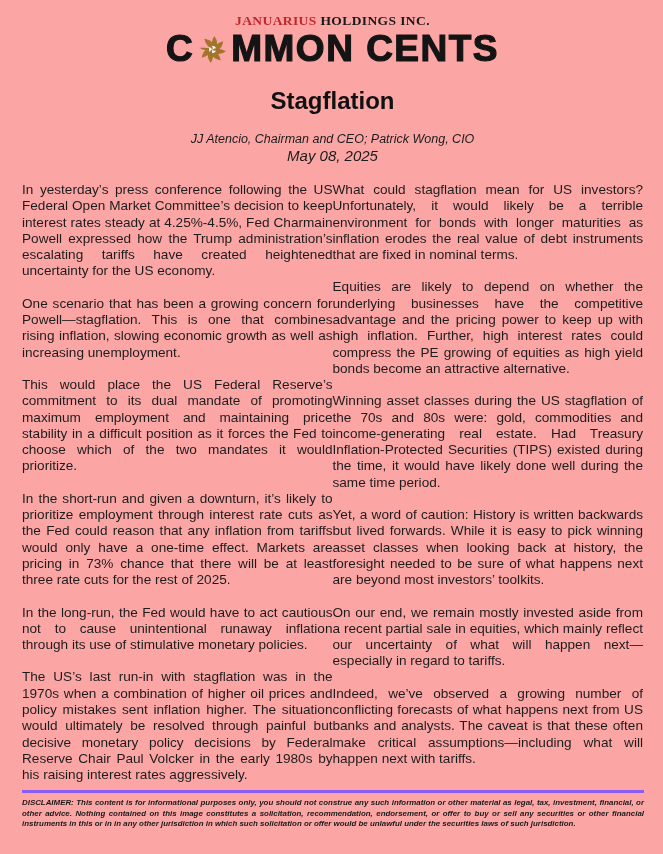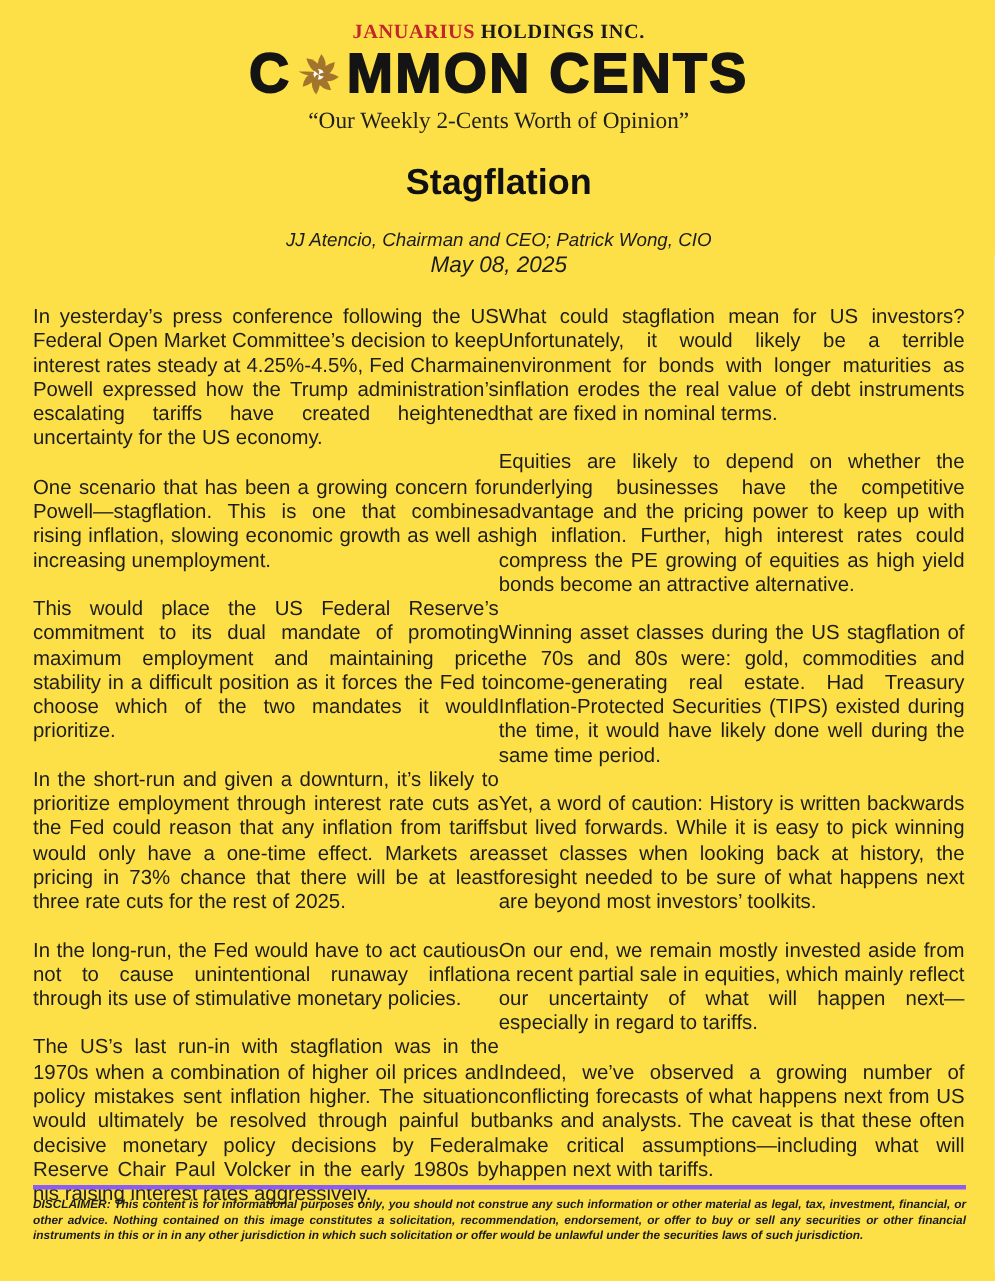--- a/index.html
+++ b/index.html
@@ -1,21 +1,21 @@
 <!DOCTYPE html>
 <html><head>
 <meta charset="utf-8">
 <style>
   html, body { margin: 0; padding: 0; background: #e8e8e8; }
   .page {
     position: relative;
     width: 663px;
     height: 854px;
     margin: 0 auto;
-    background: #fde047;
+    background: #fca5a5;
     box-sizing: border-box;
     padding: 13px 20px 0 22px;
     font-family: "Liberation Sans", sans-serif;
     color: #1c1c1c;
     overflow: hidden;
   }
 
   
   .masthead { text-align: center; }
   .company {
@@ -128,21 +128,20 @@
           <path d="M20,20 Q12,16 10,7 Q18,8 21,14 Q22,18 20,20 Z" transform="rotate(270 20 20)"></path>
           <path d="M20,20 Q12,16 10,7 Q22,18 20,20 Z" transform="rotate(315 20 20)"></path>
         </g>
         <circle cx="20" cy="20" r="4.2" fill="#ffffff"></circle>
         <path d="M20,20 Q16,18 15.5,14 Q19.5,15 20.5,18 Z" fill="#a3742c"></path>
         <path d="M20,20 Q16,18 15.5,14 Q19.5,15 20.5,18 Z" fill="#a3742c" transform="rotate(120 20 20)"></path>
         <path d="M20,20 Q16,18 15.5,14 Q19.5,15 20.5,18 Z" fill="#a3742c" transform="rotate(240 20 20)"></path>
       </svg>
       <span>MMON CENTS</span>
     </div>
-    <div class="tagline">“Our Weekly 2-Cents Worth of Opinion”</div>
   </div>
 
   <div class="title-block">
     <h1 class="article-title">Stagflation</h1>
     <div class="byline">JJ Atencio, Chairman and CEO; Patrick Wong, CIO</div>
     <div class="dateline">May 08, 2025</div>
   </div>
 
   <div class="columns">
     <div class="col">

